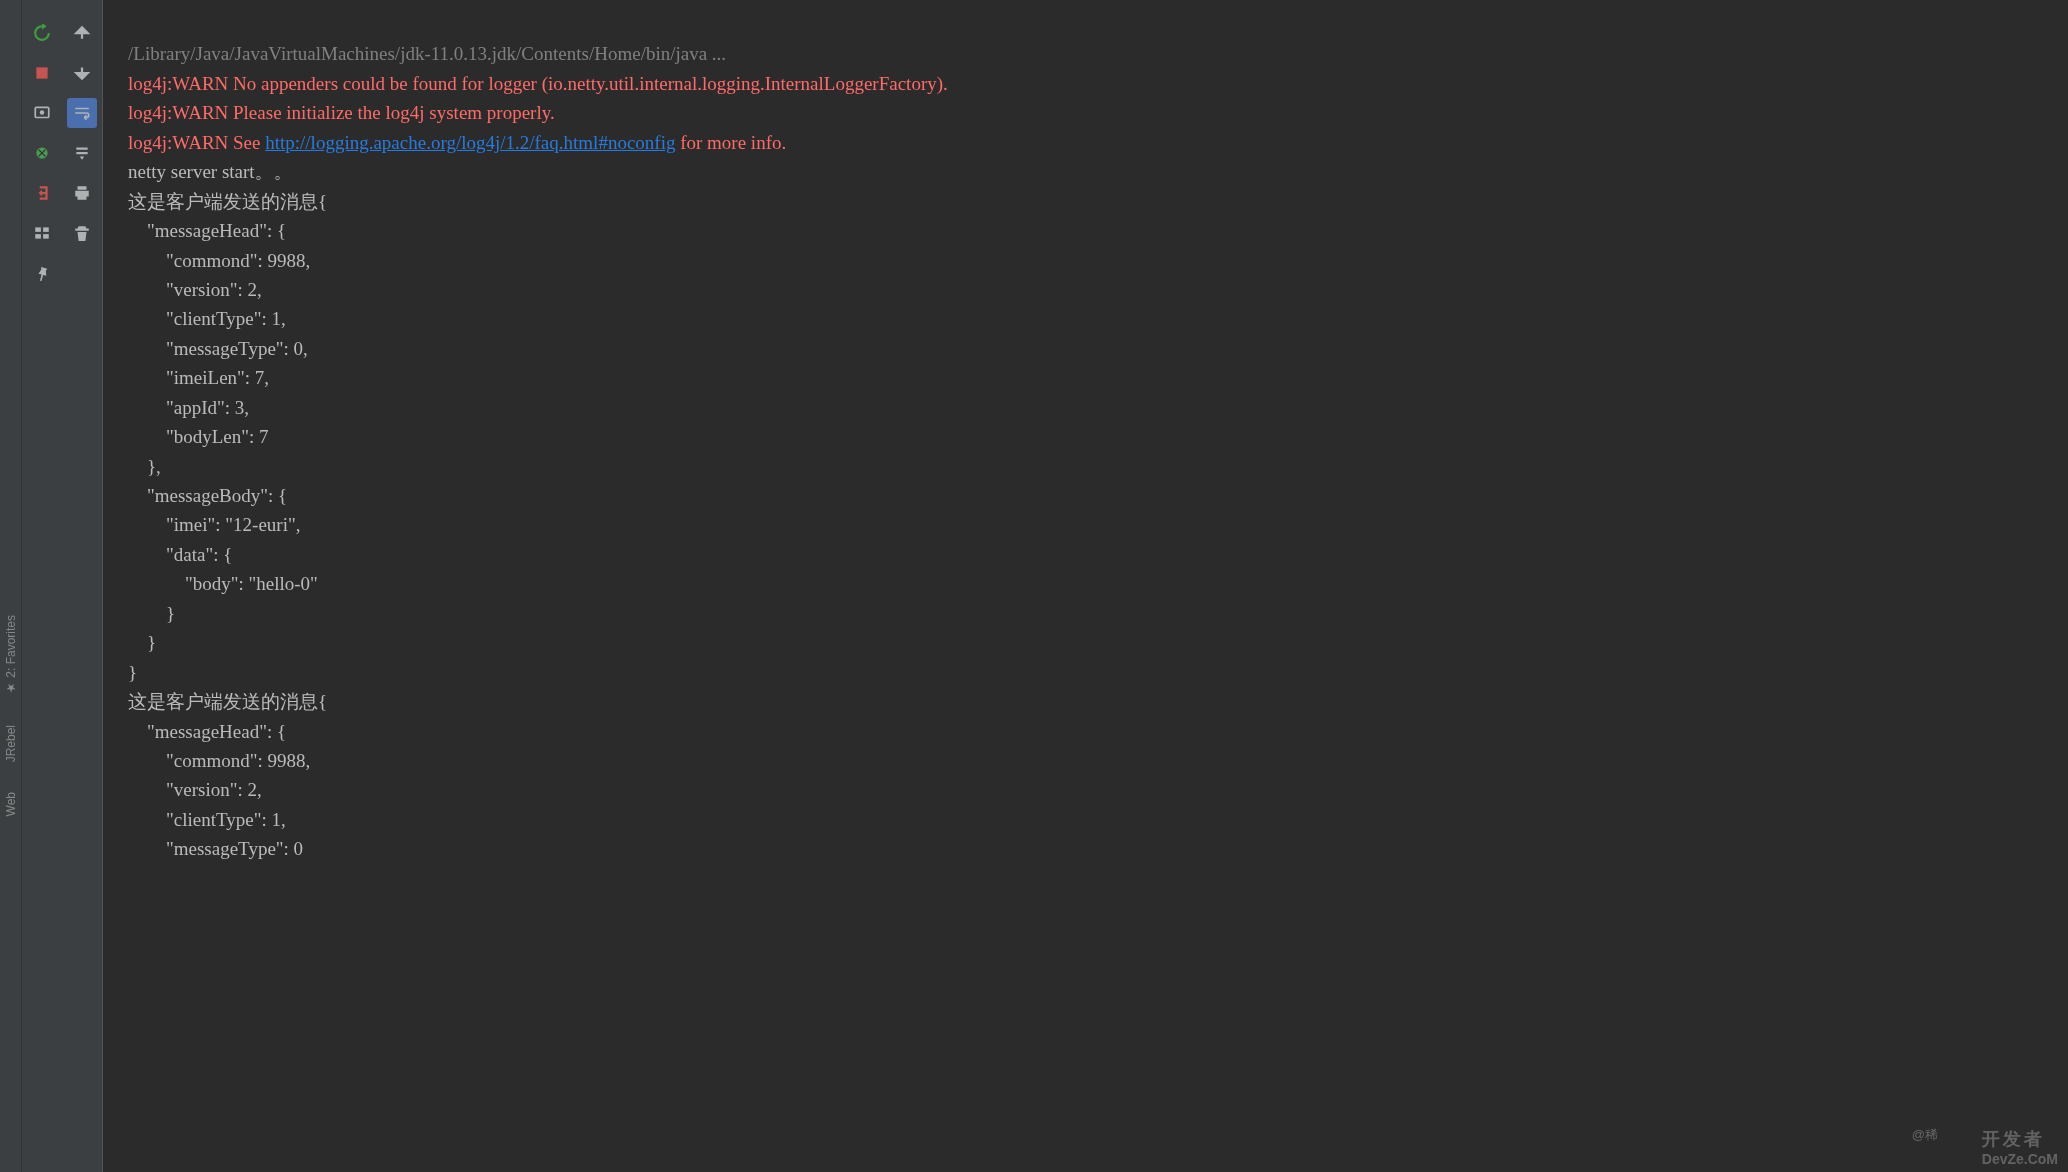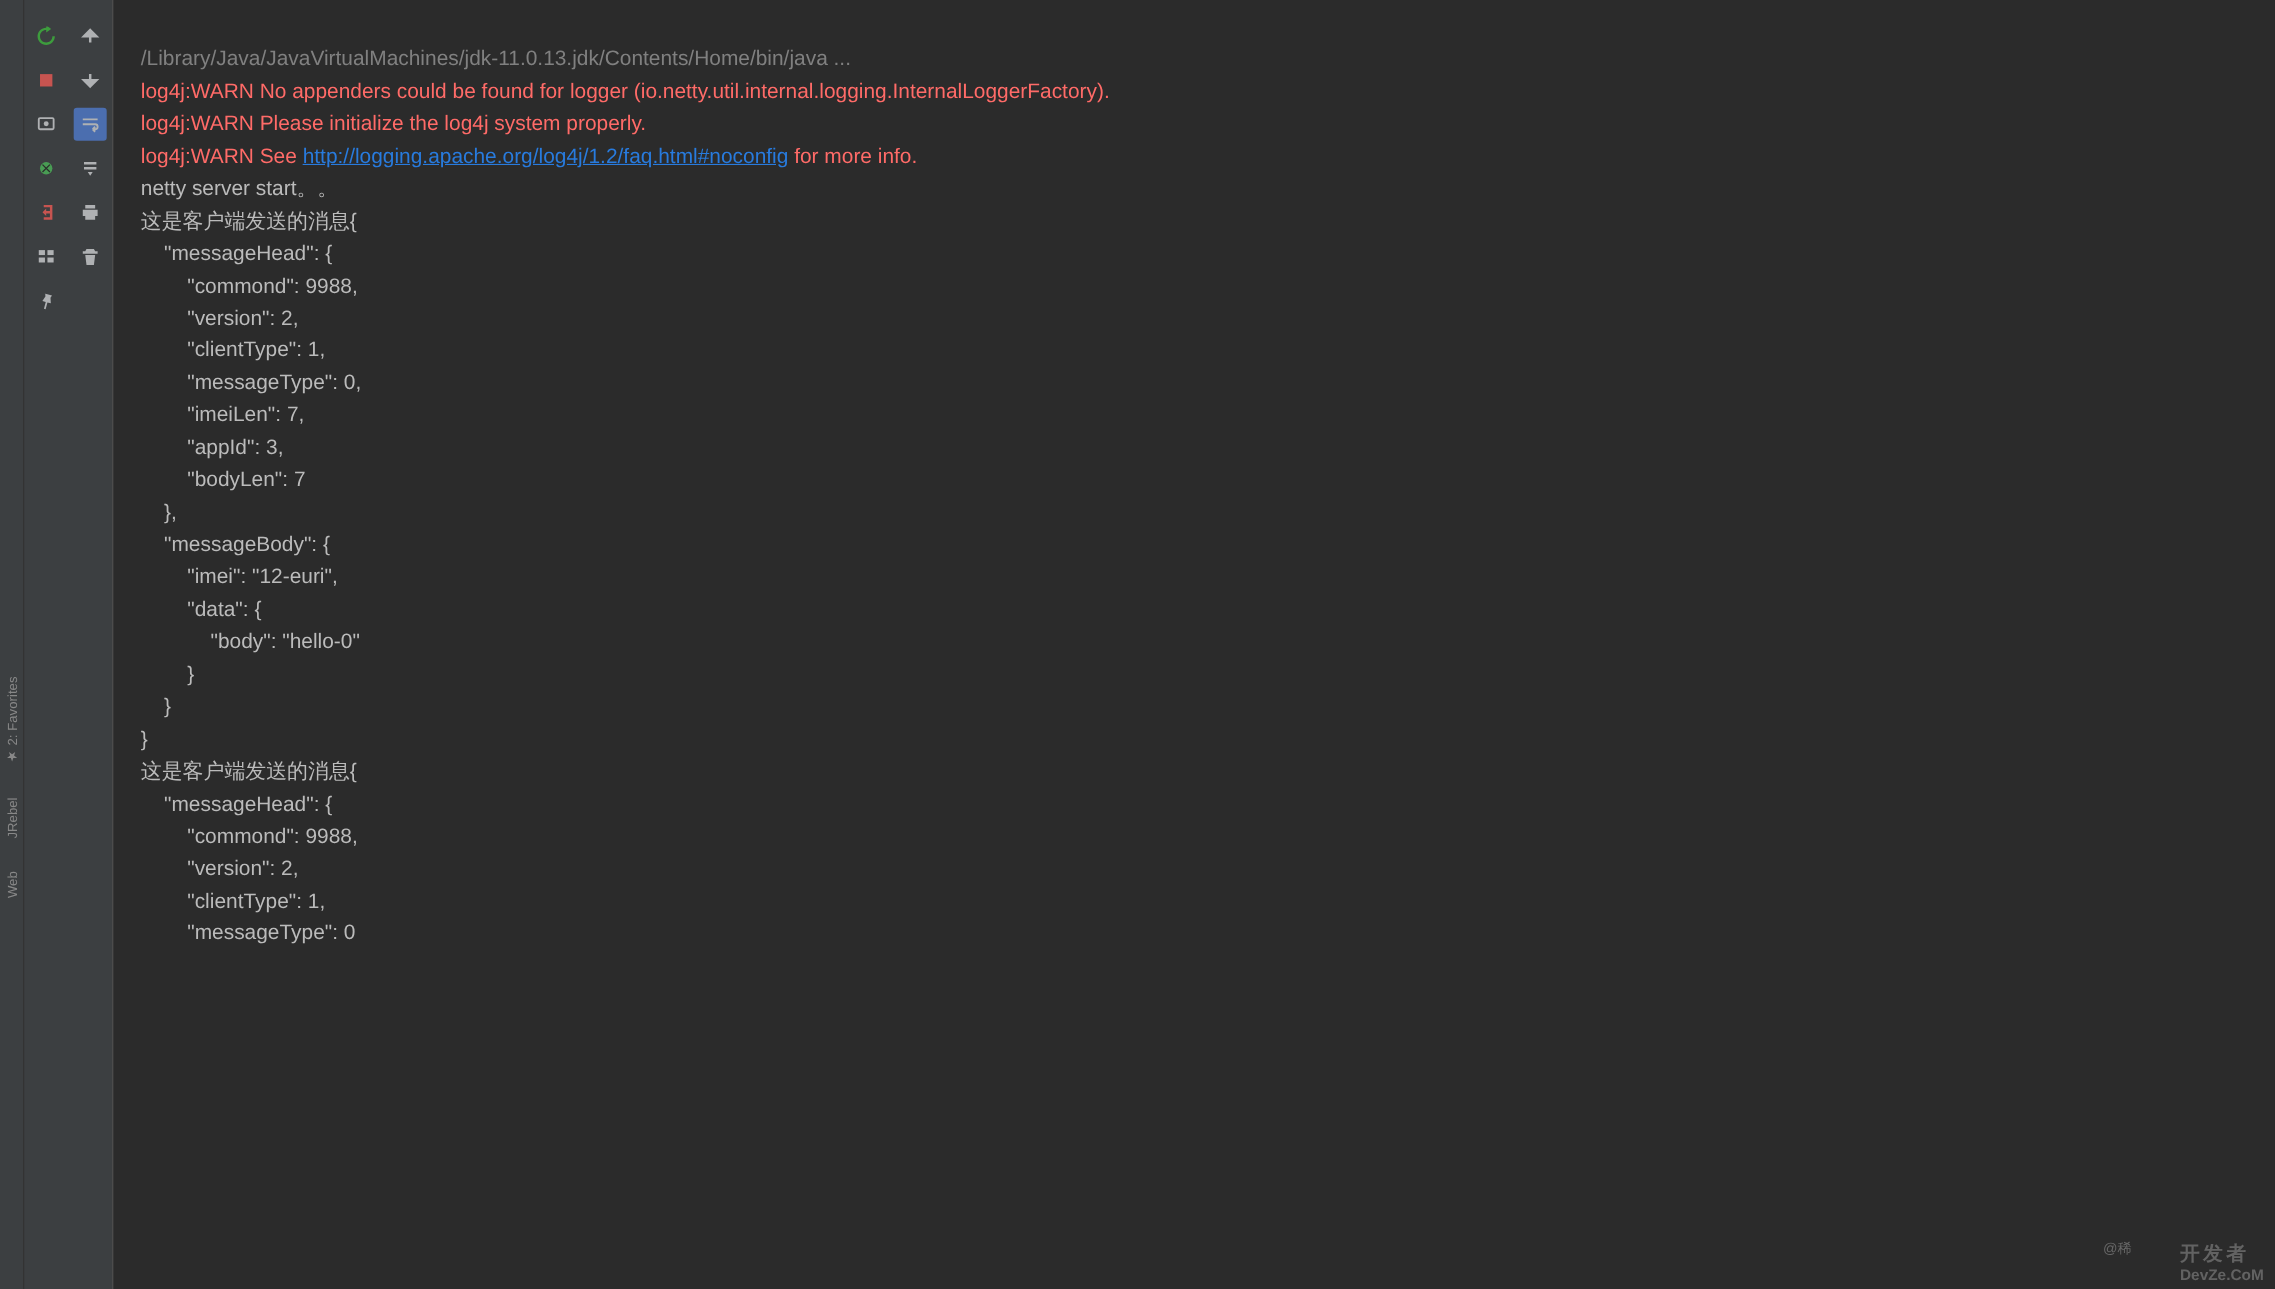--- a/index.html
+++ b/index.html
@@ -69,21 +69,21 @@
     }
     .console-area {
       flex: 1;
       background: #2b2b2b;
       overflow: hidden;
       border-left: 1px solid #555;
     }
     .console-content {
       padding: 10px 25px;
       line-height: 1.55;
-      font-family: Liberation Sans, sans-serif;
+      font-family: Liberation Serif, serif;
       white-space: pre;
     }
     .line-gray {
       color: #808080;
     }
     .line-red {
       color: #ff6b68;
     }
     .line-white {
       color: #bbbbbb;

